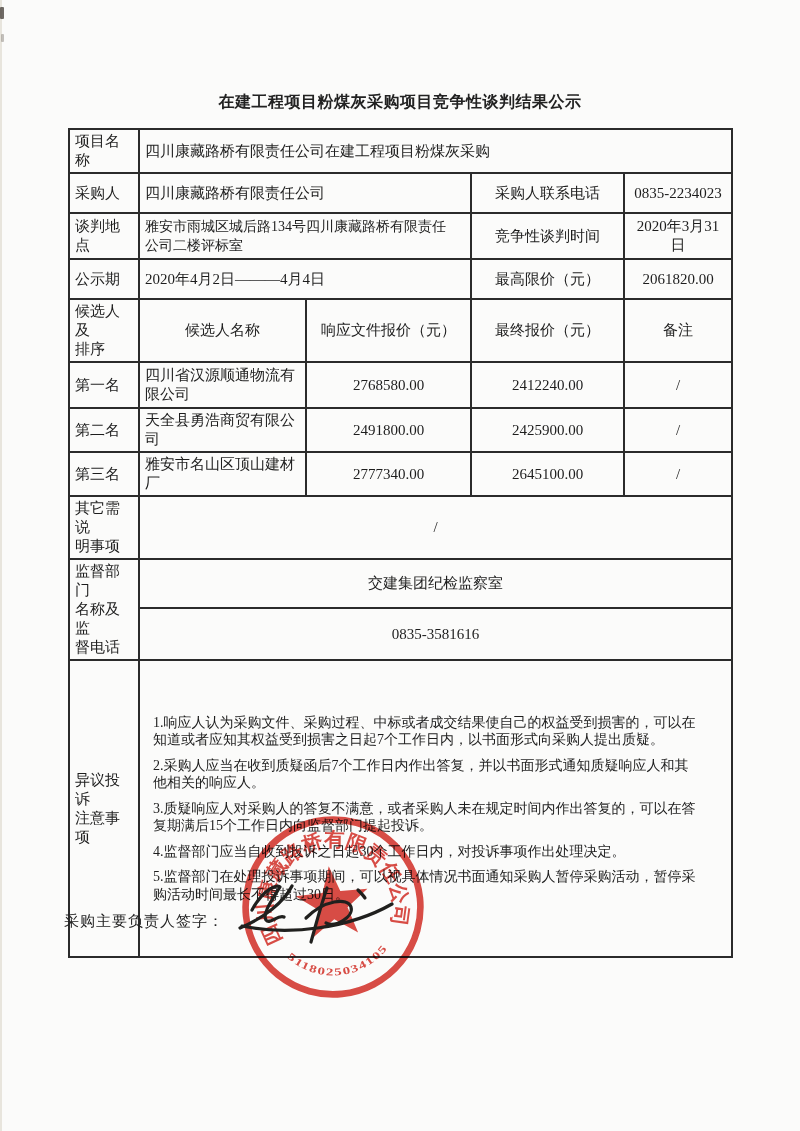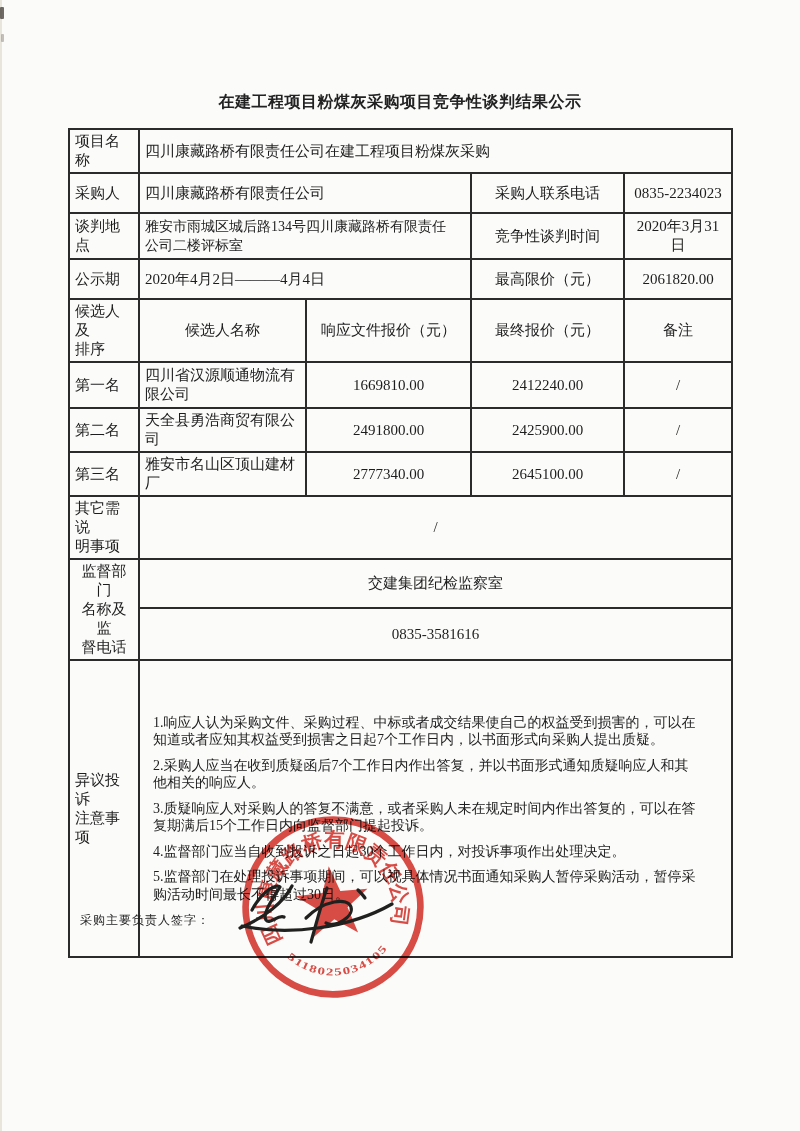--- a/index.html
+++ b/index.html
@@ -30,28 +30,28 @@
     padding:2px 5px;
     line-height:19px;
     overflow:hidden;
   }
   td.lbl{padding-left:6px;}
   td.ctr{text-align:center;padding:2px 1px;}
   td.pre{white-space:pre-line;}
   td.addr{white-space:pre-line;font-size:14px;line-height:19px;}
   td.name{white-space:pre-line;padding-left:6px;padding-right:2px;}
   td.obj-label{white-space:pre-line;padding-left:6px;}
-  td.sup{white-space:pre-line;text-align:center;padding:2px 2px;}
+  td.sup{white-space:pre-line;padding:2px 2px;}
   .obj-cell{padding:0 8px;}
   .obj-cell p{
     margin:8px;font-size:14px;line-height:17.5px;white-space:pre-line;
   }
 
   .sig-label{
-    position:absolute;left:80px;top:912px;font-size:12px;letter-spacing:1px;color:#222;
+    position:absolute;left:64px;top:912px;font-size:15px;letter-spacing:1px;color:#222;
   }
 
   .stamp{
     position:absolute;left:238px;top:812px;width:190px;height:190px;
     transform:rotate(-6deg);
     opacity:.88;mix-blend-mode:multiply;
   }
   .stamp text{
     font-family:"Liberation Serif","DejaVu Serif",serif;
     font-weight:bold;
@@ -111,21 +111,21 @@
 排序</td>
     <td class="ctr">候选人名称</td>
     <td class="ctr">响应文件报价（元）</td>
     <td class="ctr">最终报价（元）</td>
     <td class="ctr">备注</td>
   </tr>
   <tr style="height:46px">
     <td class="lbl">第一名</td>
     <td class="name">四川省汉源顺通物流有
 限公司</td>
-    <td class="ctr">1669810.00</td>
+    <td class="ctr">2768580.00</td>
     <td class="ctr">2412240.00</td>
     <td class="ctr">/</td>
   </tr>
   <tr style="height:42px">
     <td class="lbl">第二名</td>
     <td class="name">天全县勇浩商贸有限公
 司</td>
     <td class="ctr">2491800.00</td>
     <td class="ctr">2425900.00</td>
     <td class="ctr">/</td>

